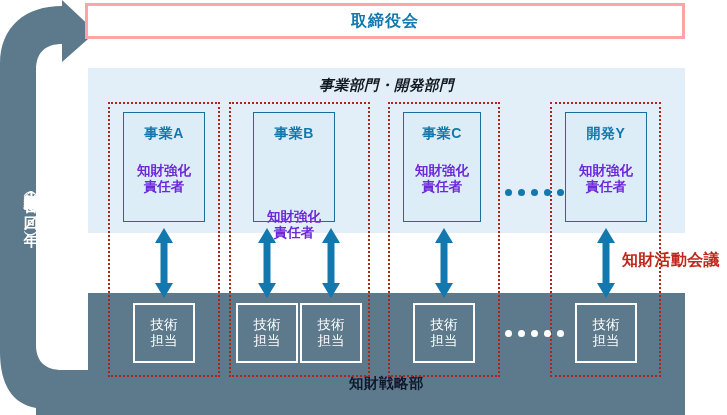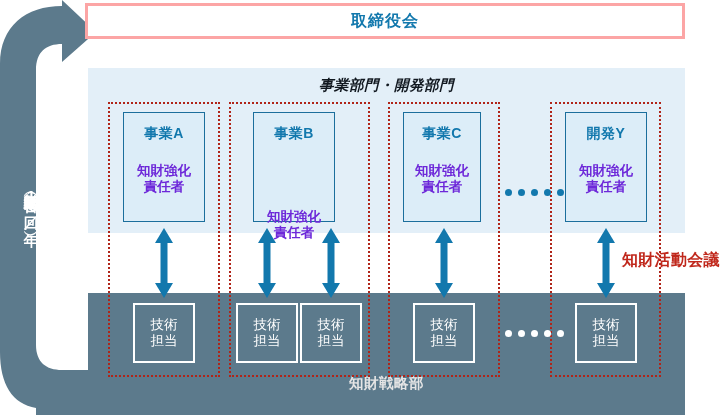--- a/index.html
+++ b/index.html
@@ -96,21 +96,21 @@
     width: 597px;
     height: 122px;
     background: #5c7a8c;
   }
   .strategy-title {
     position: absolute;
     left: 0;
     bottom: 22px;
     width: 597px;
     text-align: center;
-    color: #e5e5e5;
+    color: #0f172a;
     font-size: 14.5px;
     font-weight: bold;
     letter-spacing: 0.5px;
   }
 
   
   .red-column {
     position: absolute;
     border: 2px dotted #b02418;
     box-sizing: border-box;

